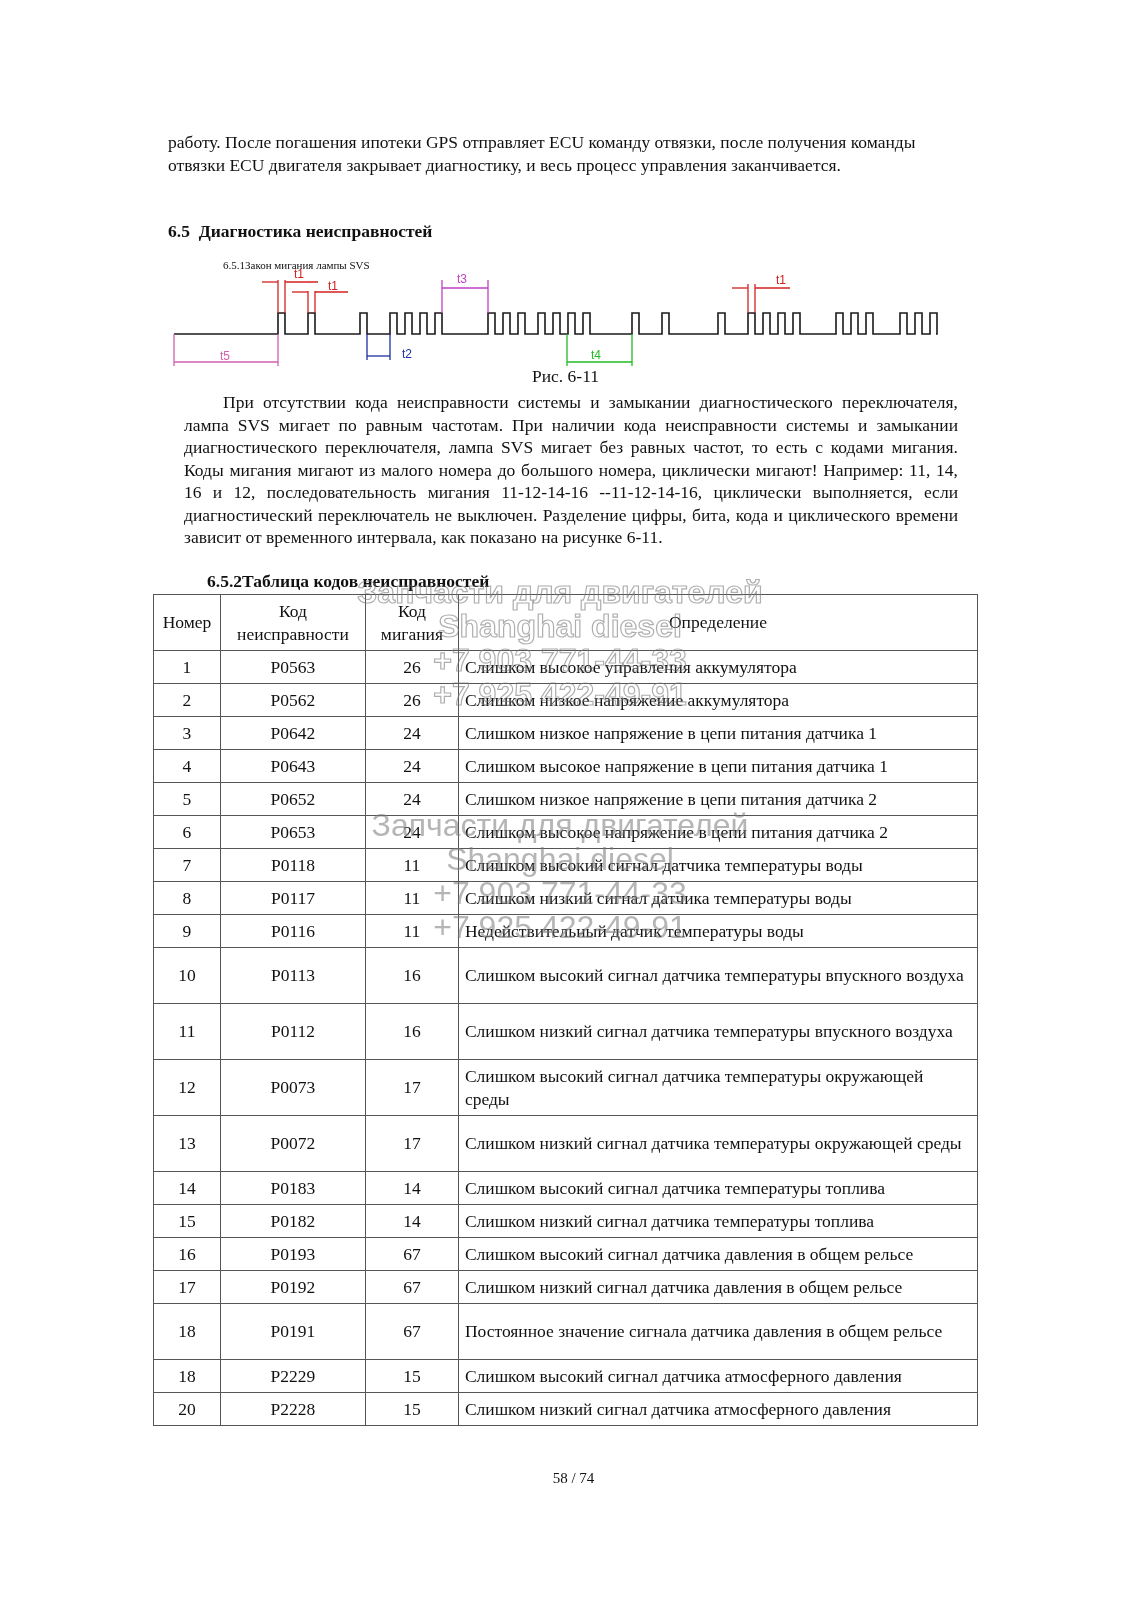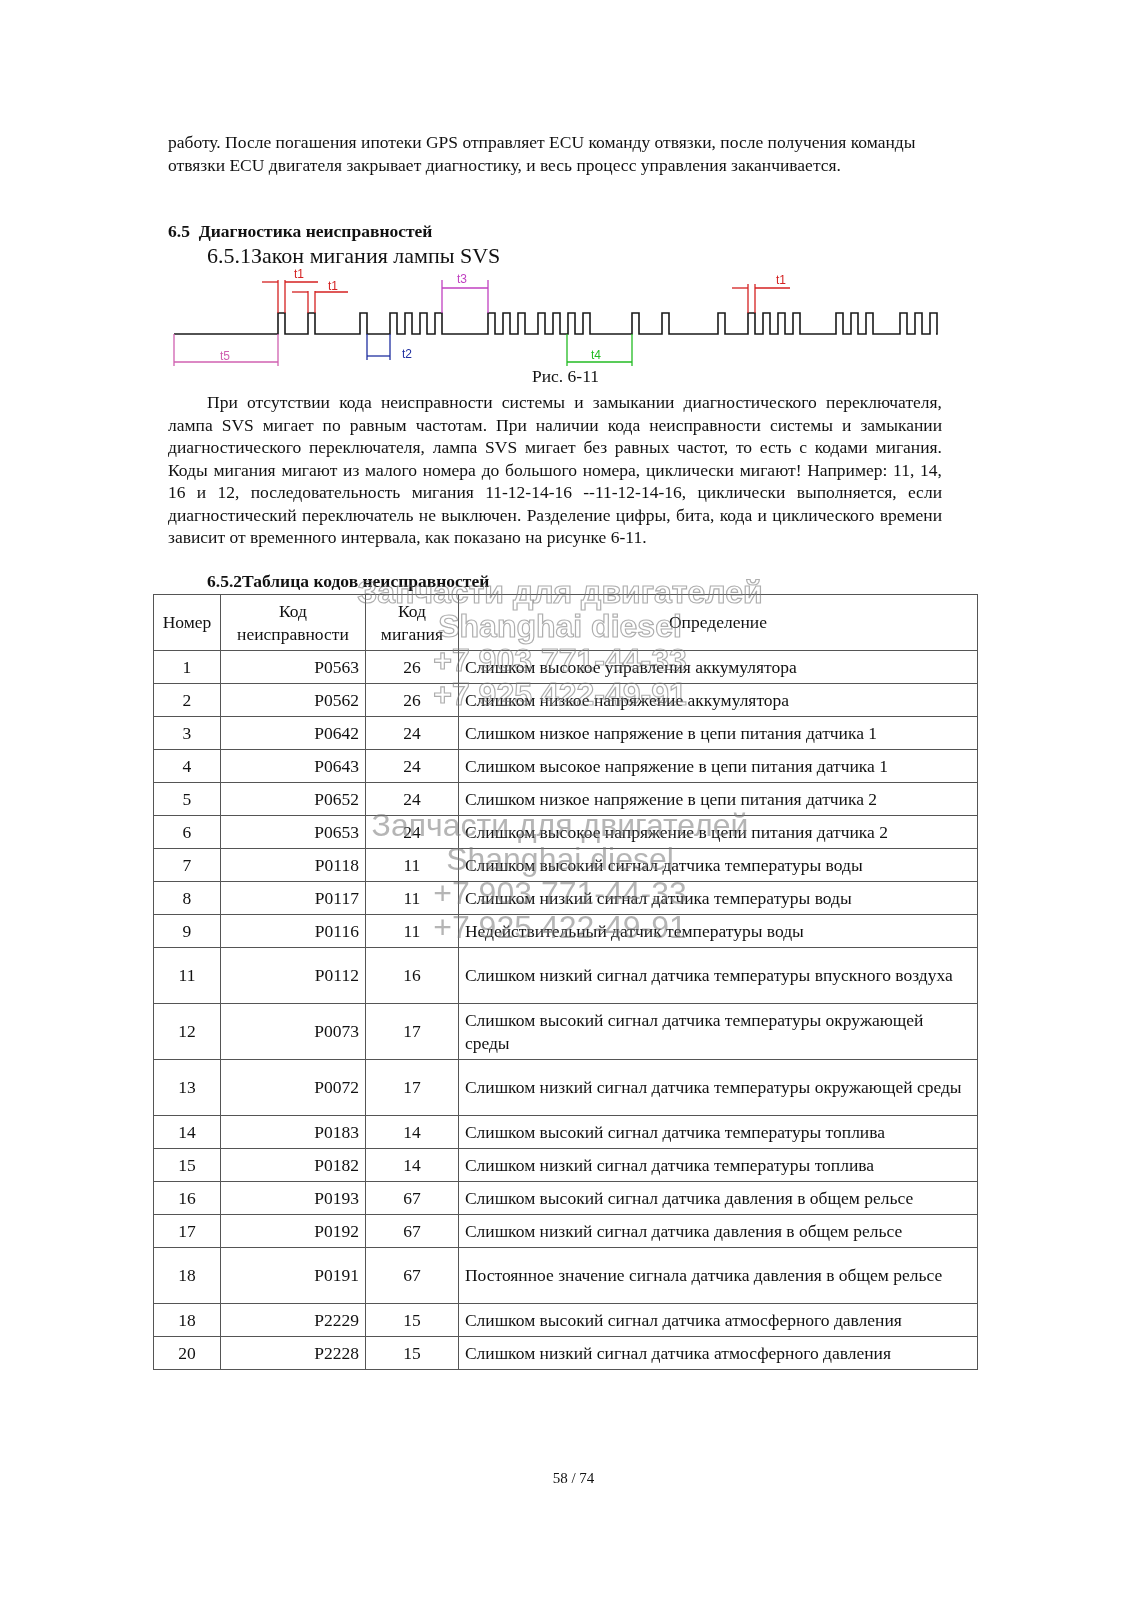--- a/index.html
+++ b/index.html
@@ -2,32 +2,32 @@
 <html><head>
 <meta charset="utf-8">
 <style>
   html, body { margin: 0; padding: 0; background: #ffffff; }
   body { width: 1131px; height: 1600px; position: relative; overflow: hidden;
          font-family: "Liberation Serif", "DejaVu Serif", serif; color: #111; }
   .page { position: absolute; left: 0; top: 0; width: 1131px; height: 1600px; }
   .p { position: absolute; left: 168px; width: 774px; font-size: 17.5px; line-height: 22.5px; margin: 0; }
   .p1 { top: 131px; }
   .h2 { position: absolute; left: 168px; top: 221px; font-size: 17.5px; font-weight: bold; margin: 0; }
-  .h3a { position: absolute; left: 207px; top: 243px; font-size: 22px; margin: 0; }
+  .h3a { position: absolute; left: 207px; top: 243px; font-size: 11px; margin: 16px; }
   .fig { position: absolute; left: 170px; top: 266px; width: 770px; height: 104px; }
   .caption { position: absolute; left: 0; width: 1131px; top: 366px; text-align: center; font-size: 17.5px; margin: 0; font-family: Liberation Serif, serif; }
-  .p2 { top: 391px; text-align: justify; text-indent: 39px; }
+  .p2 { top: 391px; text-align: justify; text-indent: 39px; margin-left: 16px; }
   .h3b { position: absolute; left: 207px; top: 571px; font-size: 17.5px; margin: 0; font-weight: bold; }
   table.codes { position: absolute; left: 153px; top: 594px; width: 825px; border-collapse: collapse; font-size: 17.5px; }
   table.codes th, table.codes td { border: 1.5px solid #555; padding: 0 6px; font-weight: normal; vertical-align: middle; line-height: 22.5px; }
   table.codes th { height: 55px; text-align: center; }
   table.codes td { height: 32px; }
   table.codes tr.tall td { height: 55px; }
   td.num { text-align: center; }
-  td.code { text-align: right; }
+  td.code { text-align: center; }
   td.blink { text-align: center; }
   td.def { text-align: left; }
   col.c1 { width: 67px; } col.c2 { width: 145px; } col.c3 { width: 93px; } col.c4 { width: 520px; }
   .footer { position: absolute; left: 8px; width: 1131px; top: 1470px; text-align: center; font-size: 15px; margin: 0; }
   .wm { position: absolute; left: 320px; width: 480px; text-align: center; font-family: "Liberation Sans", "DejaVu Sans", sans-serif;
         font-size: 32px; line-height: 34px; pointer-events: none; }
   .wm.outline { color: rgba(255,255,255,0.0); -webkit-text-stroke: 1.2px rgba(120,120,120,0.6); font-weight: bold; }
   .wm.solid { color: rgba(120,120,120,0.55); }
   .wm span { display: block; }
 </style>
@@ -158,20 +158,26 @@
           <td class="blink">11</td>
           <td class="def">Слишком низкий сигнал датчика температуры воды</td>
         </tr>
         <tr>
           <td class="num">9</td>
           <td class="code">P0116</td>
           <td class="blink">11</td>
           <td class="def">Недействительный датчик температуры воды</td>
         </tr>
         <tr class="tall">
+          <td class="num">10</td>
+          <td class="code">P0113</td>
+          <td class="blink">16</td>
+          <td class="def">Слишком высокий сигнал датчика температуры впускного воздуха</td>
+        </tr>
+        <tr class="tall">
           <td class="num">11</td>
           <td class="code">P0112</td>
           <td class="blink">16</td>
           <td class="def">Слишком низкий сигнал датчика температуры впускного воздуха</td>
         </tr>
         <tr class="tall">
           <td class="num">12</td>
           <td class="code">P0073</td>
           <td class="blink">17</td>
           <td class="def">Слишком высокий сигнал датчика температуры окружающей среды</td>

